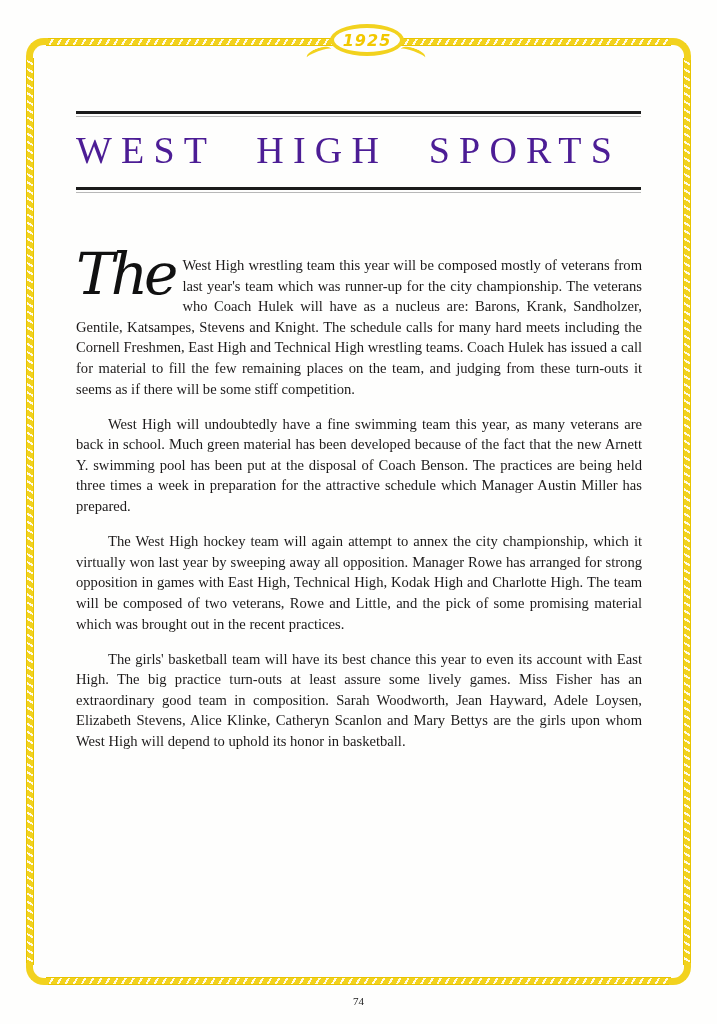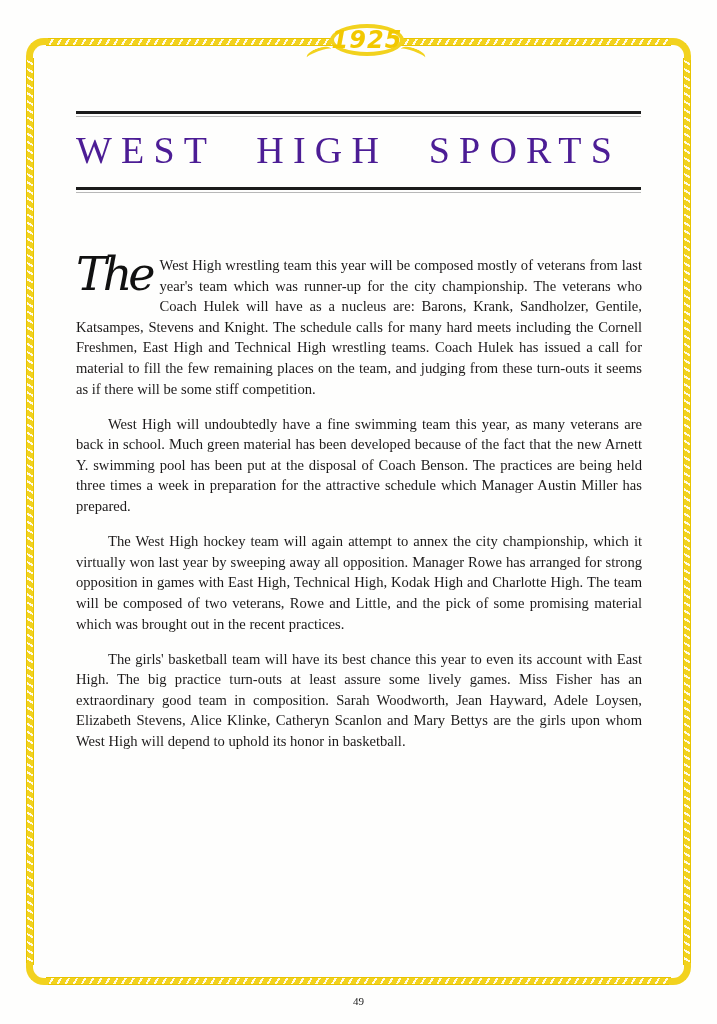--- a/index.html
+++ b/index.html
@@ -28,21 +28,21 @@
   .c-tr { left: 669px; top: 38px; border-left: none; border-bottom: none; border-top-right-radius: 18px; }
   .c-bl { left: 26px; top: 963px; border-right: none; border-top: none; border-bottom-left-radius: 18px; }
   .c-br { left: 669px; top: 963px; border-left: none; border-top: none; border-bottom-right-radius: 18px; }
 
   .badge {
     position: absolute; left: 330px; top: 24px; width: 74px; height: 32px;
     border: 4px solid #f2d21e; border-radius: 50%;
     background: #fefefd; box-sizing: border-box;
     display: flex; align-items: center; justify-content: center;
     font-family: "DejaVu Sans", sans-serif; font-weight: bold; font-style: italic;
-    font-size: 24px; color: #f2c800; letter-spacing: 1px;
+    font-size: 16px; color: #f2c800; letter-spacing: 1px;
   }
   .knot-l, .knot-r {
     position: absolute; top: 48px; width: 26px; height: 8px;
     border-top: 3px solid #f2d21e; border-radius: 50% 50% 0 0;
   }
   .knot-l { left: 306px; transform: rotate(-20deg); }
   .knot-r { left: 400px; transform: rotate(20deg); }
 
   .rule {
     position: absolute; left: 76px; width: 565px;
@@ -60,21 +60,21 @@
   }
 
   .body-text {
     position: absolute; left: 76px; top: 255px; width: 566px;
     font-size: 14.6px; line-height: 20.6px; text-align: justify;
   }
   .body-text p { margin: 0 0 14.5px 0; text-indent: 32px; }
   .body-text p.first { text-indent: 0; }
   .dropcap {
     float: left; font-family: "DejaVu Serif", serif; font-style: italic;
-    font-size: 46px; line-height: 54px; margin: -8px 8px 0 0; height: 60px;
+    font-size: 58px; line-height: 54px; margin: -8px 8px 0 0; height: 60px;
     letter-spacing: -4px; color: #111;
   }
   .page-num {
     position: absolute; left: 0; width: 717px; top: 995px; text-align: center;
     font-size: 11px; color: #222;
   }
 </style>
 </head>
 <body>
 
@@ -101,13 +101,13 @@
     <div class="thin"></div>
 </div>
 
 <div class="body-text">
   <p class="first"><span class="dropcap">The</span><span>West High wrestling team this year will be composed mostly of veterans from last year's team which was runner-up for the city championship. The veterans who Coach Hulek will have as a nucleus are: Barons, Krank, Sandholzer, Gentile, Katsampes, Stevens and Knight. The schedule calls for many hard meets including the Cornell Freshmen, East High and Technical High wrestling teams. Coach Hulek has issued a call for material to fill the few remaining places on the team, and judging from these turn-outs it seems as if there will be some stiff competition.</span></p>
   <p>West High will undoubtedly have a fine swimming team this year, as many veterans are back in school. Much green material has been developed because of the fact that the new Arnett Y. swimming pool has been put at the disposal of Coach Benson. The practices are being held three times a week in preparation for the attractive schedule which Manager Austin Miller has prepared.</p>
   <p>The West High hockey team will again attempt to annex the city championship, which it virtually won last year by sweeping away all opposition. Manager Rowe has arranged for strong opposition in games with East High, Technical High, Kodak High and Charlotte High. The team will be composed of two veterans, Rowe and Little, and the pick of some promising material which was brought out in the recent practices.</p>
   <p>The girls' basketball team will have its best chance this year to even its account with East High. The big practice turn-outs at least assure some lively games. Miss Fisher has an extraordinary good team in composition. Sarah Woodworth, Jean Hayward, Adele Loysen, Elizabeth Stevens, Alice Klinke, Catheryn Scanlon and Mary Bettys are the girls upon whom West High will depend to uphold its honor in basketball.</p>
 </div>
 
-<div class="page-num">49</div>
+<div class="page-num">74</div>
 
 </body></html>

